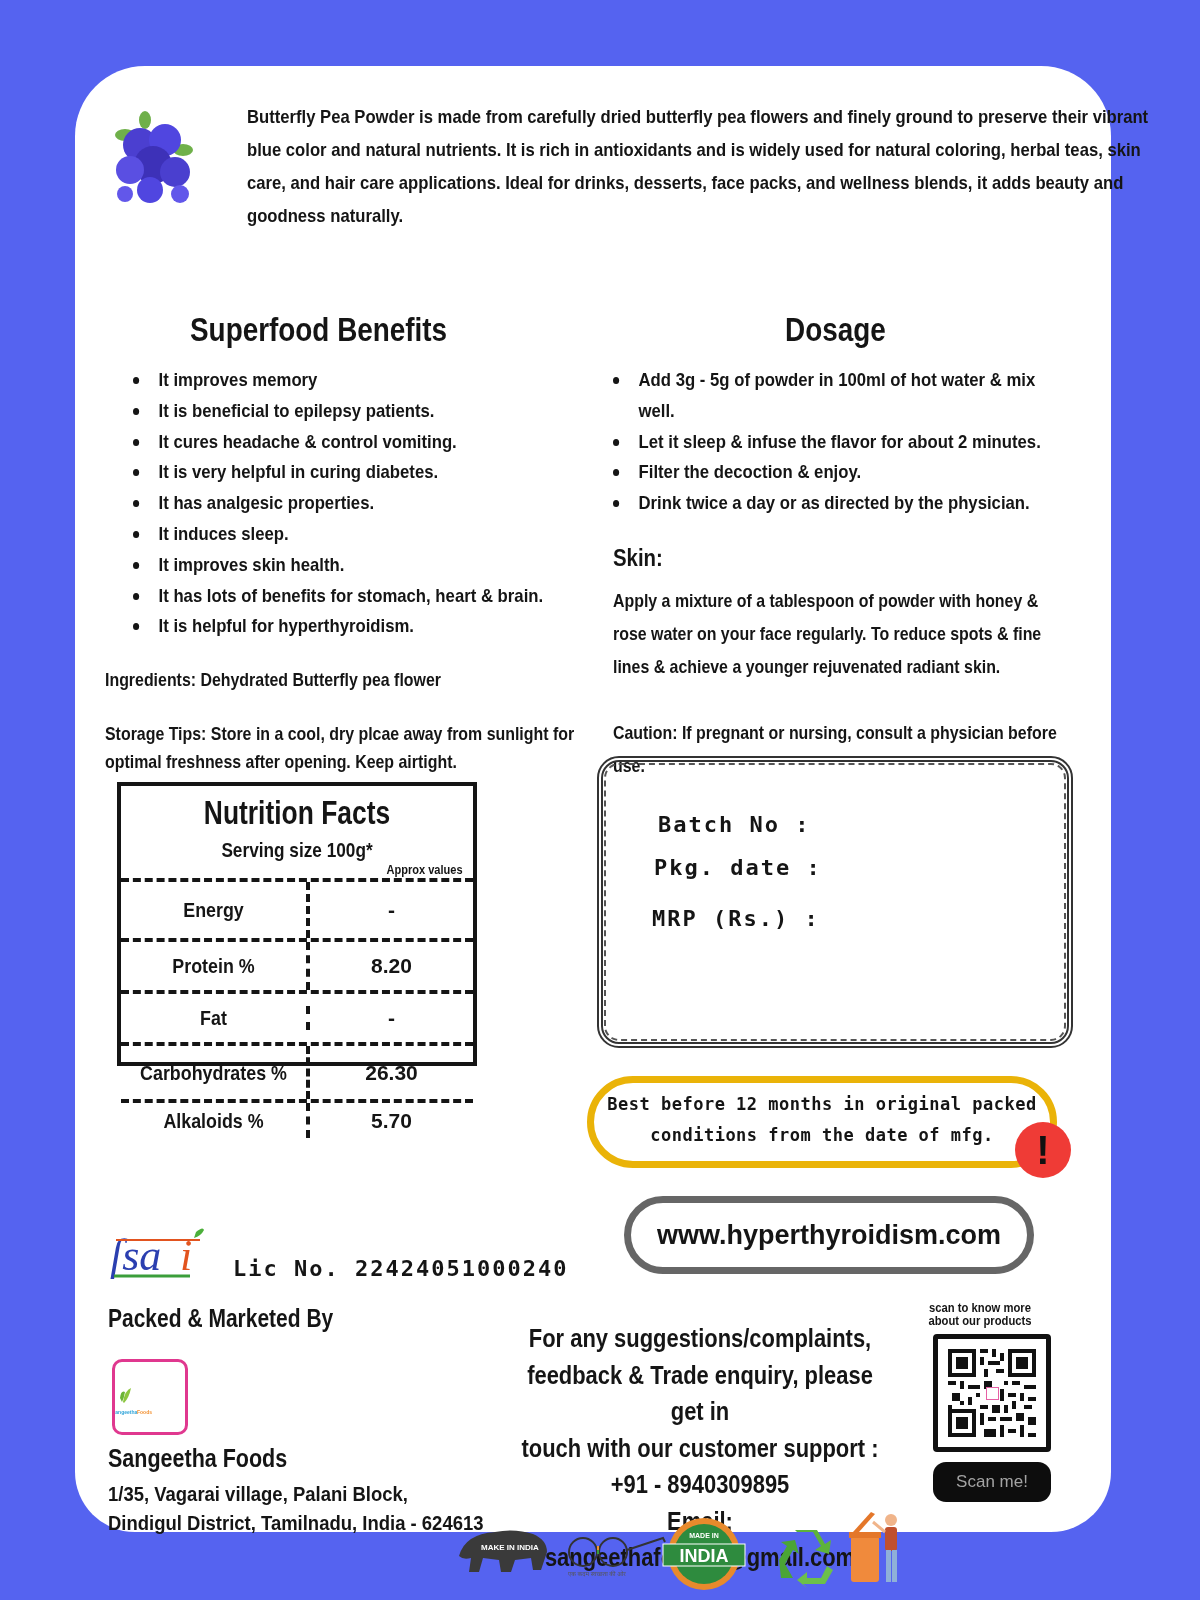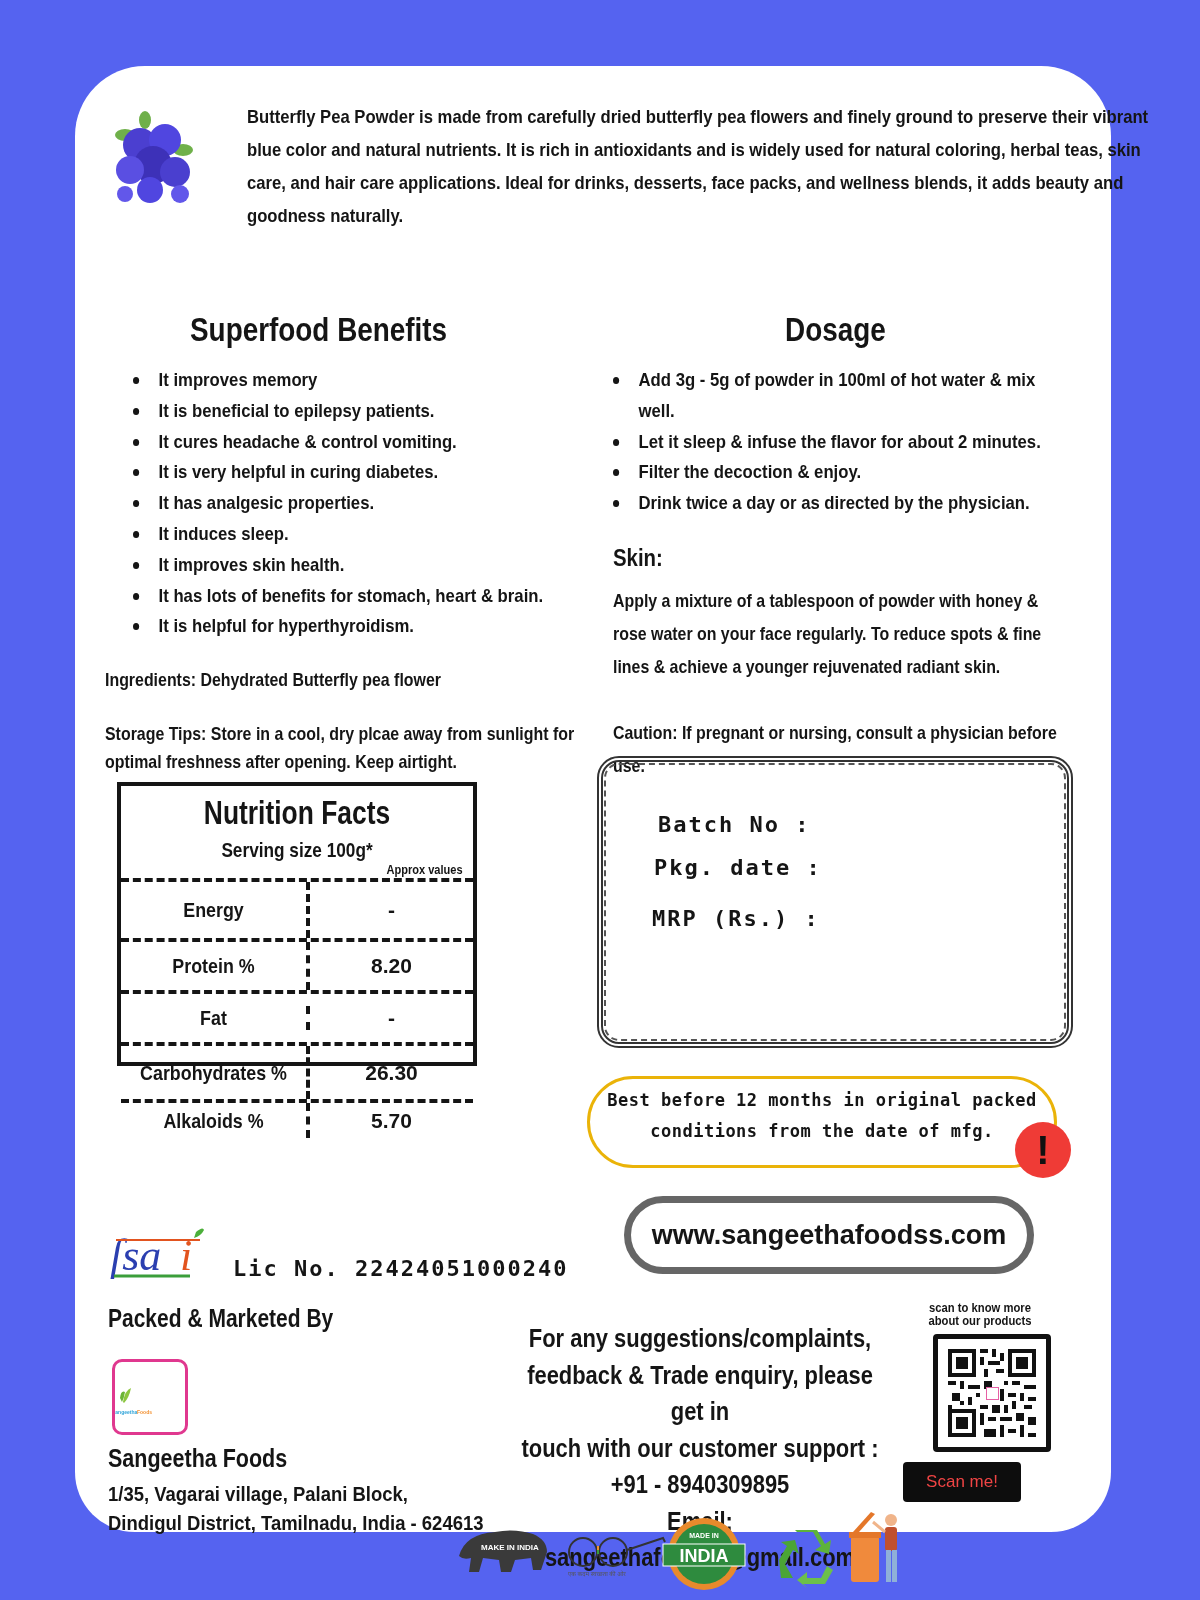--- a/index.html
+++ b/index.html
@@ -67,21 +67,21 @@
     
     .batch {
       left: 522px; top: 690px; width: 476px; height: 292px;
       border: 6px double #333; border-radius: 22px;
       outline: 2px dashed #555; outline-offset: -9px;
     }
     .batch .bl { position: absolute; font-size: 22px; font-weight: bold; letter-spacing: 2px; font-family: "DejaVu Sans Mono", monospace; }
 
     .bestbefore {
       left: 512px; top: 1010px; width: 470px; height: 92px;
-      border: 3px solid #eab308; border-radius: 46px;
+      border: 7px solid #eab308; border-radius: 46px;
       text-align: center;
       font-family: "DejaVu Sans Mono", monospace; font-weight: bold; font-size: 17px; line-height: 31px;
       padding-top: 6px; letter-spacing: 0.5px;
     }
     .warn {
       left: 940px; top: 1056px; width: 56px; height: 56px; border-radius: 50%;
       background: #EF3B36; color: #111; font-weight: bold; font-size: 40px;
       display: flex; align-items: center; justify-content: center;
     }
     .website {
@@ -103,21 +103,21 @@
     .addr { left: 33px; top: 1413px; font-size: 21px; font-weight: bold; line-height: 29px; transform: scaleX(0.88); transform-origin: left top; white-space: nowrap; }
 
     .support {
       left: 405px; top: 1254px; width: 440px; text-align: center;
       font-size: 25.5px; font-weight: bold; line-height: 36.5px;
       transform: scaleX(0.86); transform-origin: center top;
     }
 
     .qr-cap { left: 845px; top: 1236px; width: 120px; text-align: center; font-size: 12.5px; font-weight: bold; line-height: 13px; transform: scaleX(0.9); }
     .qr { left: 858px; top: 1268px; width: 118px; height: 118px; border: 5px solid #111; border-radius: 4px; background: #fff; padding: 10px; }
-    .scanbtn { left: 828px; top: 1396px; width: 118px; height: 40px; background: #0d0d0d; border-radius: 4px; color: #ef4444; font-size: 17px; display: flex; align-items: center; justify-content: center; }
+    .scanbtn { left: 858px; top: 1396px; width: 118px; height: 40px; background: #0d0d0d; border-radius: 13px; color: #a3a3a3; font-size: 17px; display: flex; align-items: center; justify-content: center; }
 
     .badges { left: 380px; top: 1444px; width: 520px; height: 90px; }
     .badge { position: absolute; }
   </style>
 </head>
 <body>
 
 <div class="card">
 
   <div class="abs flower">
@@ -198,21 +198,21 @@
     <div class="bl" style="left:51px;top:93px;">Pkg. date :</div>
     <div class="bl" style="left:49px;top:144px;">MRP (Rs.) :</div>
   </div>
 
   <div class="abs bestbefore">
     <div>Best before 12 months in original packed</div>
     <div>conditions from the date of mfg.</div>
   </div>
   <div class="abs warn">!</div>
 
-  <div class="abs website">www.sangeethafoodss.com</div>
+  <div class="abs website">www.hyperthyroidism.com</div>
 
   <div class="abs fssai">
     <svg width="100" height="56" viewBox="0 0 100 56">
       <text x="2" y="44" font-family="Liberation Serif, serif" font-style="italic" font-size="44" fill="#2B3FB0">ſsa</text>
       <text x="72" y="44" font-family="Liberation Serif, serif" font-style="italic" font-size="44" fill="#E2541F">i</text>
       <line x1="8" y1="14" x2="92" y2="14" stroke="#E2541F" stroke-width="2"></line>
       <line x1="6" y1="50" x2="82" y2="50" stroke="#3B9E3A" stroke-width="3"></line>
       <path d="M88 6 Q95 0 96 4 Q93 10 86 12 Z" fill="#4CAF3A"></path>
     </svg>
   </div>

